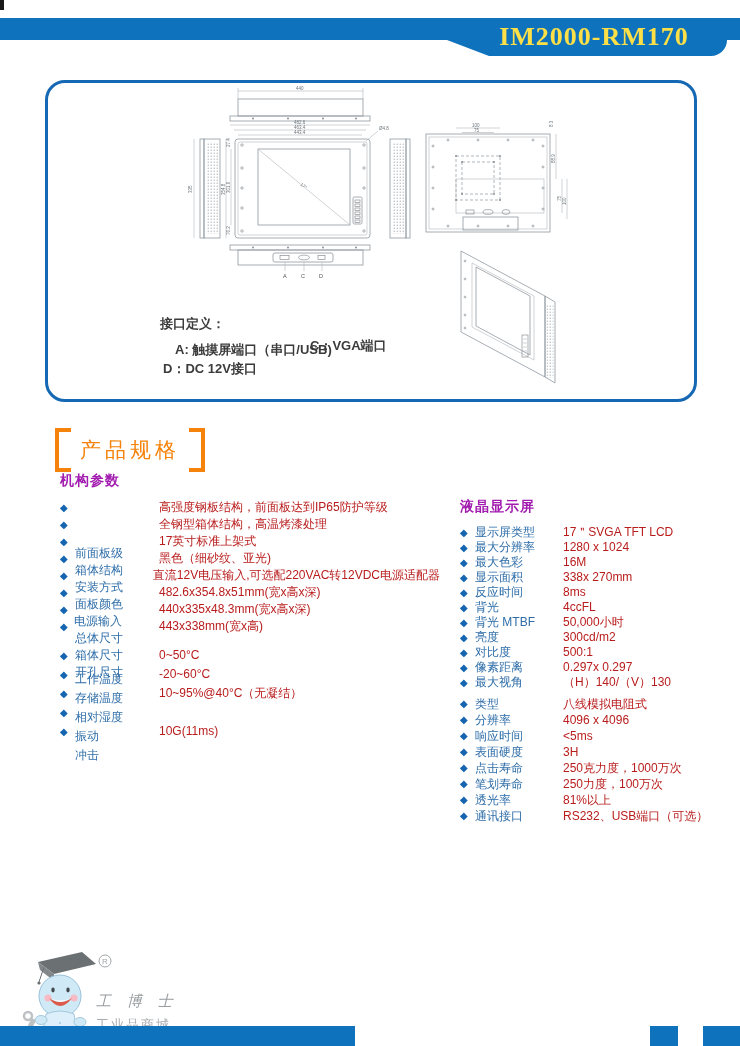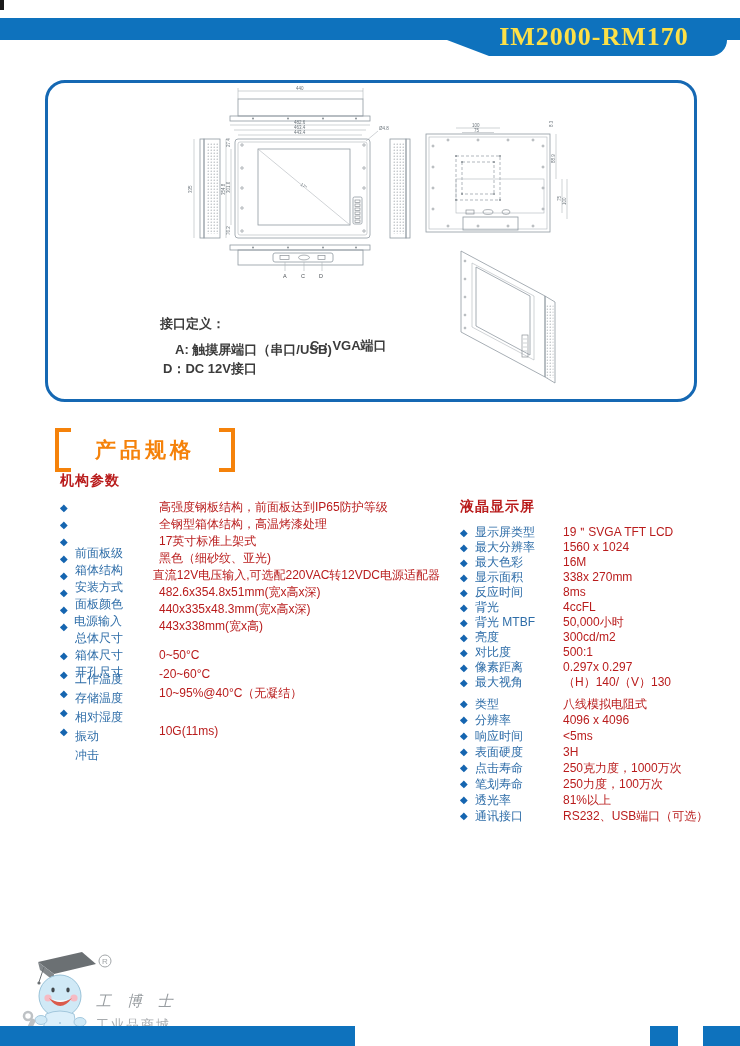--- a/index.html
+++ b/index.html
@@ -33,24 +33,24 @@
   svg .fdot{fill:#8a9096;stroke:none;}
   svg .dim{font-size:4.5px;fill:#6c757c;}
   svg .dimb{font-size:5.5px;fill:#4d5257;}
   svg .dash{stroke:#9099a1;stroke-width:0.7;fill:none;stroke-dasharray:3 2;}
 
   
   .spec-hdr{position:absolute;left:55px;top:428px;display:flex;align-items:center;}
   .bracket{width:12px;height:36px;border:0 solid #f5820a;}
   .bracket-l{border-left-width:4px;border-top-width:4px;border-bottom-width:4px;}
   .bracket-r{border-right-width:4px;border-top-width:4px;border-bottom-width:4px;}
-  .spec-hdr .t{font-size:21px;font-weight:bold;color:#f5820a;letter-spacing:4px;margin:0 24px;}
+  .spec-hdr .t{font-size:21px;font-weight:normal;color:#f5820a;letter-spacing:4px;margin:0 9px;}
 
   .spec-group{position:absolute;width:380px;}
-  .spec-group h3{margin:0 0 9px 0;font-size:14px;font-weight:bold;color:#b91c1c;letter-spacing:1px;}
+  .spec-group h3{margin:0 0 9px 0;font-size:14px;font-weight:bold;color:#a21caf;letter-spacing:1px;}
   .spec-row{display:flex;align-items:flex-start;white-space:nowrap;}
   .diamond{width:15px;font-size:10px;color:#1565b0;line-height:inherit;}
   .spec-label{color:#2e6da8;font-size:12px;}
   .spec-value{color:#b91c1c;font-size:12px;}
   .g1{left:60px;top:472px;} .g1 .spec-row{height:17px;line-height:17px;}
   .g1 .spec-label{width:84px;margin-top:46px;}
   .g2{left:60px;top:646px;} .g2 .spec-row{height:19px;line-height:19px;}
   .g2 .spec-label{width:84px;margin-top:24px;}
   .g3{left:460px;top:498px;width:280px;} .g3 .spec-row{height:15px;line-height:15px;}
   .g3 .spec-label{width:88px;}
@@ -347,27 +347,27 @@
       </div>
   </div>
 
   <div class="spec-group g3">
     <h3>液晶显示屏</h3>
     <div>
 
         <div class="spec-row">
           <span class="diamond">◆</span>
           <span class="spec-label">显示屏类型</span>
-          <span class="spec-value">19＂SVGA TFT LCD</span>
+          <span class="spec-value">17＂SVGA TFT LCD</span>
         </div>
 
         <div class="spec-row">
           <span class="diamond">◆</span>
           <span class="spec-label">最大分辨率</span>
-          <span class="spec-value">1560 x 1024</span>
+          <span class="spec-value">1280 x 1024</span>
         </div>
 
         <div class="spec-row">
           <span class="diamond">◆</span>
           <span class="spec-label">最大色彩</span>
           <span class="spec-value">16M</span>
         </div>
 
         <div class="spec-row">
           <span class="diamond">◆</span>

